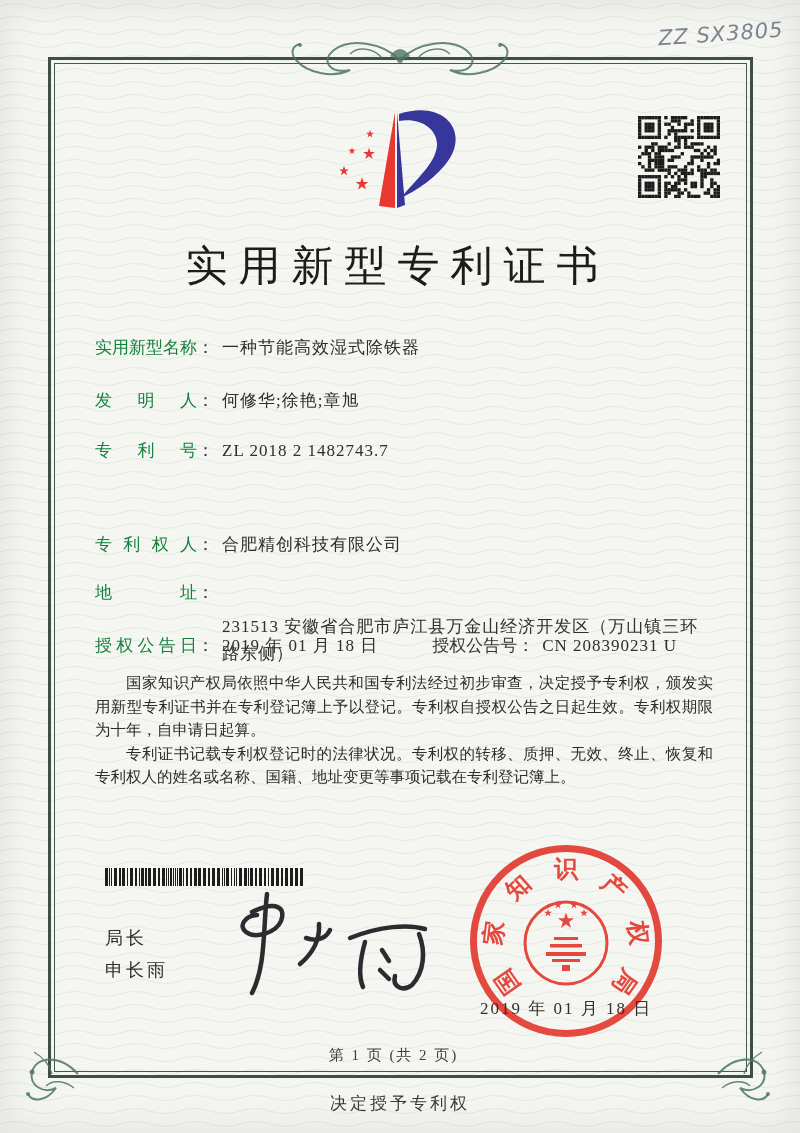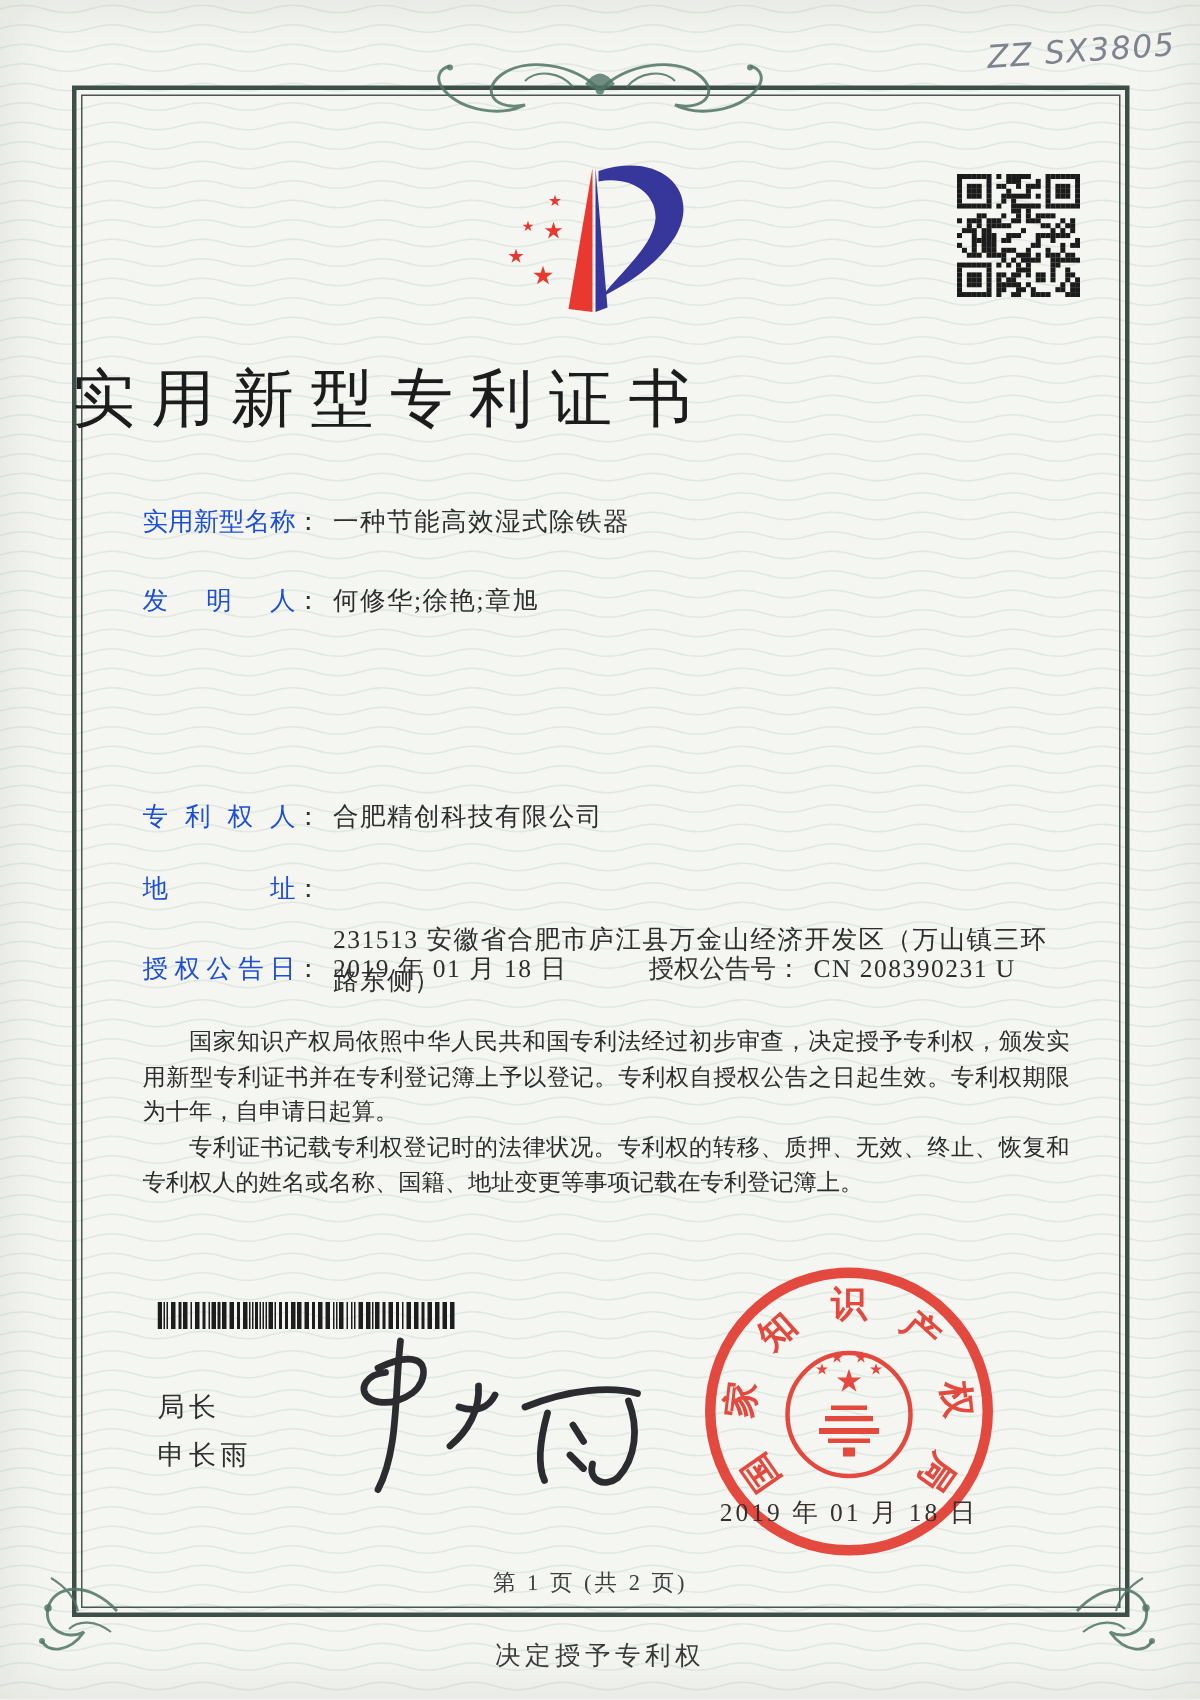--- a/index.html
+++ b/index.html
@@ -8,31 +8,31 @@
         background:#f5f6f1;box-shadow:inset 0 0 40px rgba(120,130,120,.18);}
   #waves{position:absolute;left:0;top:0;width:800px;height:1133px;pointer-events:none;}
   .frame-outer{position:absolute;left:48px;top:57px;width:699px;height:1015px;
         border:3px solid #3e4f49;}
   .frame-inner{position:absolute;left:3px;top:3px;right:3px;bottom:3px;border:1px solid #46574f;}
   .hand-note{position:absolute;right:16px;top:22px;font-family:"DejaVu Sans",sans-serif;
         font-style:italic;font-size:21px;color:#7d838f;transform:rotate(-4deg);letter-spacing:1px;}
   .cert-no{position:absolute;left:95px;top:112px;font-size:17px;color:#4a4a4a;letter-spacing:4px;}
   .logo{position:absolute;left:333px;top:108px;}
   .qr{position:absolute;left:638px;top:116px;width:82px;height:82px;}
-  .title{position:absolute;left:48px;top:238px;width:699px;
+  .title{position:absolute;left:48px;top:238px;width:699px;text-align:center;
         font-size:42px;letter-spacing:11px;color:#1c1c1c;font-weight:500;}
   .field{position:absolute;left:95px;font-size:17px;color:#333;white-space:nowrap;}
-  .flabel{display:inline-block;width:102px;text-align:justify;text-align-last:justify;color:#1d4ed8;}
+  .flabel{display:inline-block;width:102px;text-align:justify;text-align-last:justify;color:#15803d;}
   .fcolon{margin-right:8px;}
   .fvalue{color:#2e2e2e;letter-spacing:1px;}
   .fvalue-wrap{display:inline-block;vertical-align:top;width:490px;white-space:normal;
         line-height:27px;letter-spacing:1px;margin-top:32px;}
   .grant-no{margin-left:54px;}
   .paras{position:absolute;left:95px;top:671px;width:618px;font-size:15.5px;line-height:23.5px;
-        color:#2d2d2d;text-align:justify;margin-top:12px;}
+        color:#2d2d2d;text-align:justify;}
   .paras p{margin:0;text-indent:2em;}
   .barcode{position:absolute;left:105px;top:868px;width:202px;height:18px;}
   .signer{position:absolute;left:105px;font-size:18px;color:#2f2f2f;letter-spacing:3px;}
   .signature{position:absolute;left:222px;top:888px;}
   .seal{position:absolute;left:470px;top:845px;width:192px;height:192px;opacity:.93;}
   .seal-ring{position:absolute;left:0;top:0;width:178px;height:178px;border:7px solid #e23c31;
         border-radius:50%;}
   .seal-char{position:absolute;font-size:24px;font-weight:bold;color:#e23c31;
         font-family:"Liberation Serif",serif;}
   .seal-date{position:absolute;left:470px;top:997px;width:192px;text-align:center;
@@ -515,20 +515,23 @@
     </svg>
 
   <div class="title">实用新型专利证书</div>
 
   <div class="field" style="top:336px">
     <span class="flabel">实用新型名称</span><span class="fcolon">：</span><span class="fvalue">一种节能高效湿式除铁器</span>
   </div>
   <div class="field" style="top:389px">
     <span class="flabel">发明人</span><span class="fcolon">：</span><span class="fvalue">何修华;徐艳;章旭</span>
   </div>
+  <div class="field" style="top:439px">
+    <span class="flabel">专利号</span><span class="fcolon">：</span><span class="fvalue">ZL 2018 2 1482743.7</span>
+  </div>
   <div class="field" style="top:533px">
     <span class="flabel">专利权人</span><span class="fcolon">：</span><span class="fvalue">合肥精创科技有限公司</span>
   </div>
   <div class="field" style="top:581px">
     <span class="flabel">地址</span><span class="fcolon">：</span><span class="fvalue fvalue-wrap">231513 安徽省合肥市庐江县万金山经济开发区（万山镇三环路东侧）</span>
   </div>
   <div class="field" style="top:634px">
     <span class="flabel">授权公告日</span><span class="fcolon">：</span><span class="fvalue">2019 年 01 月 18 日</span><span class="grant-no"><span>授权公告号</span><span class="fcolon">：</span><span class="fvalue">CN 208390231 U</span></span>
   </div>
 

